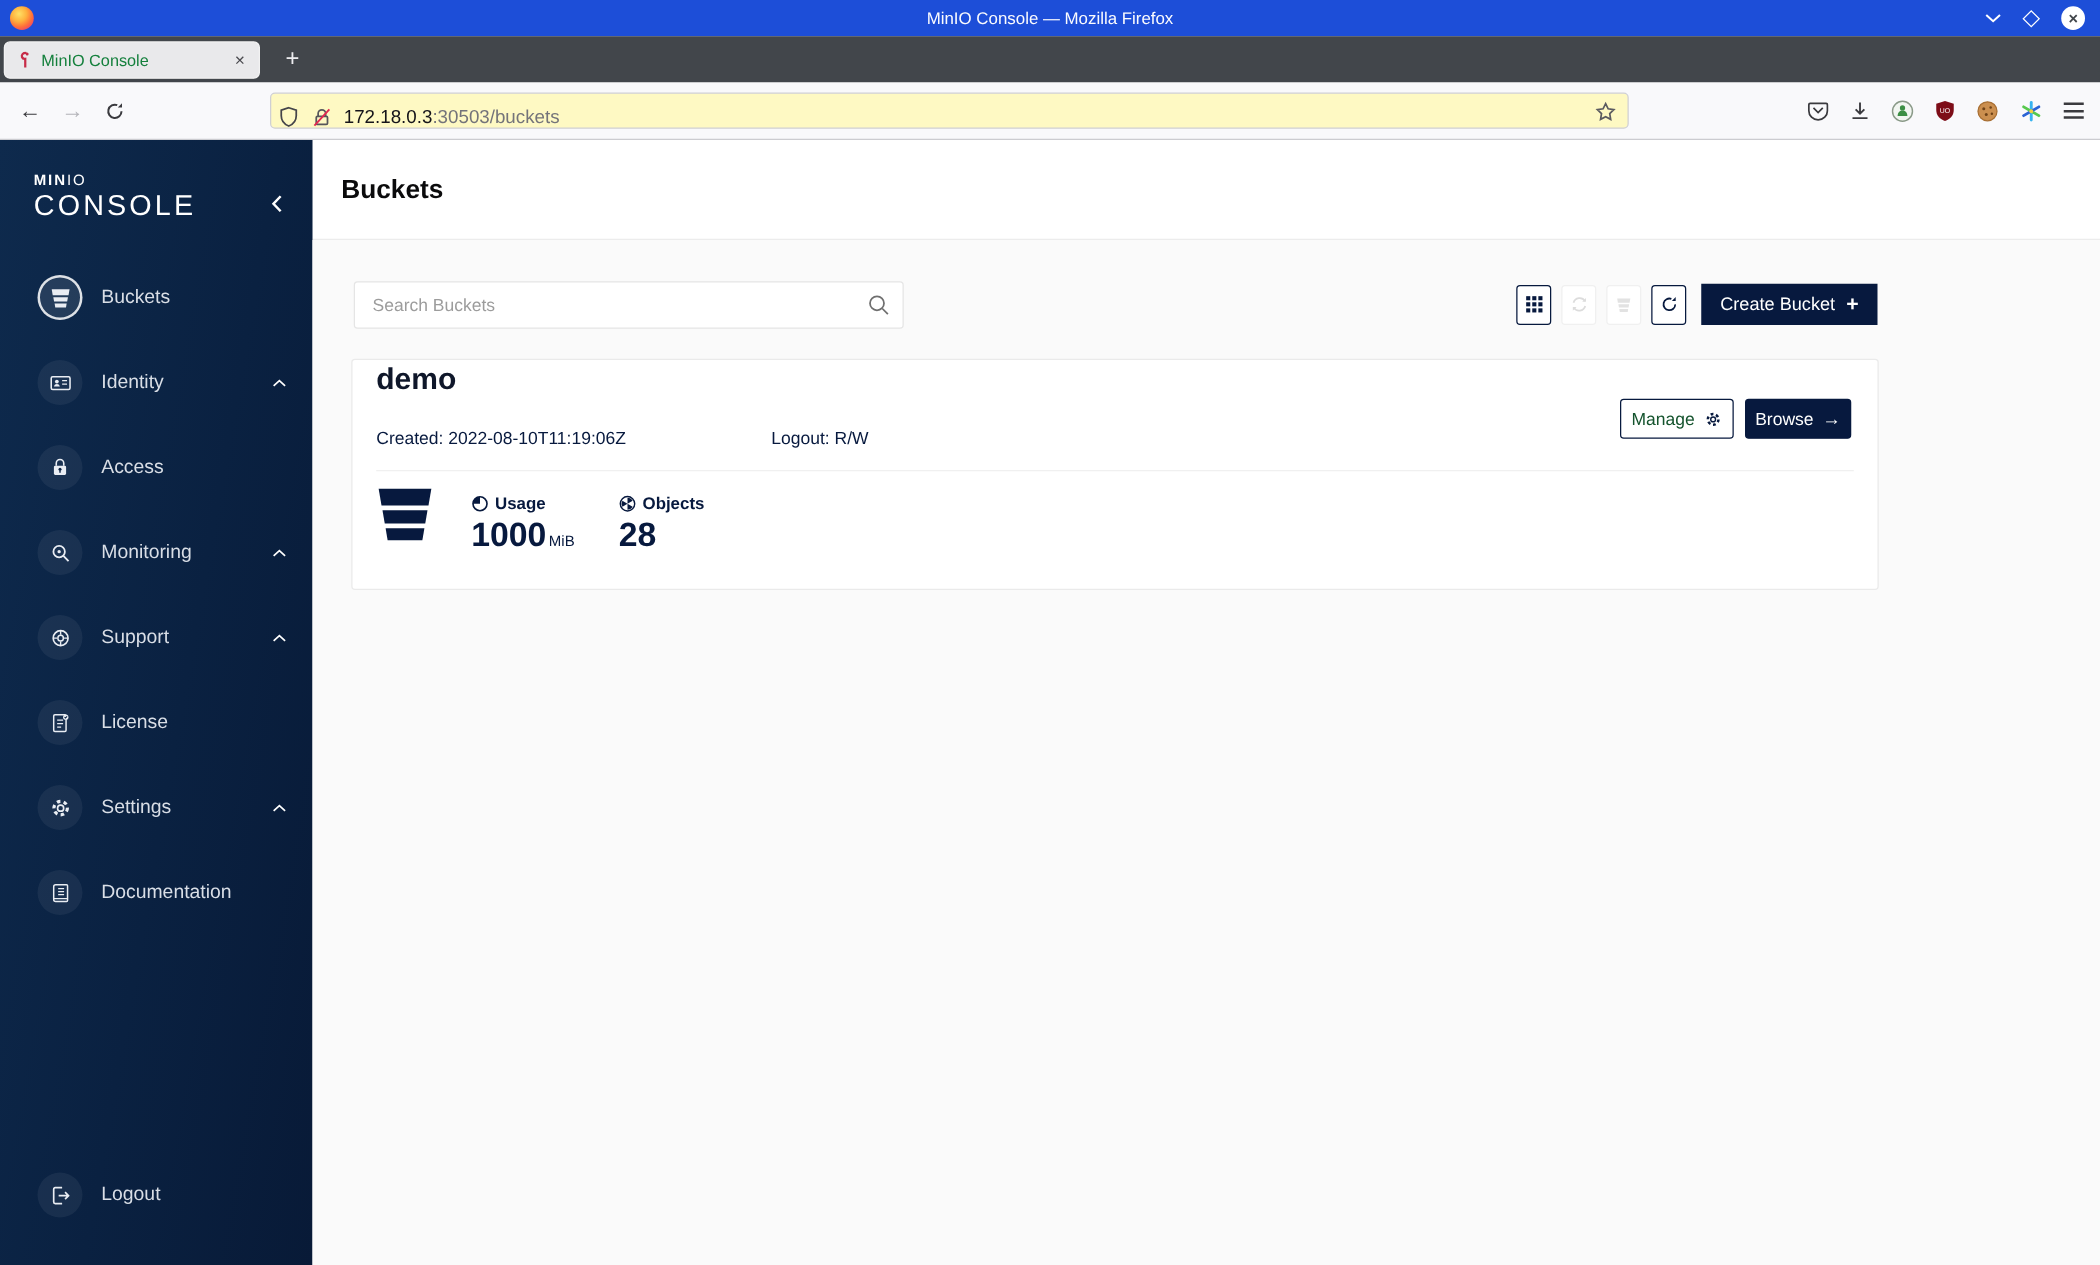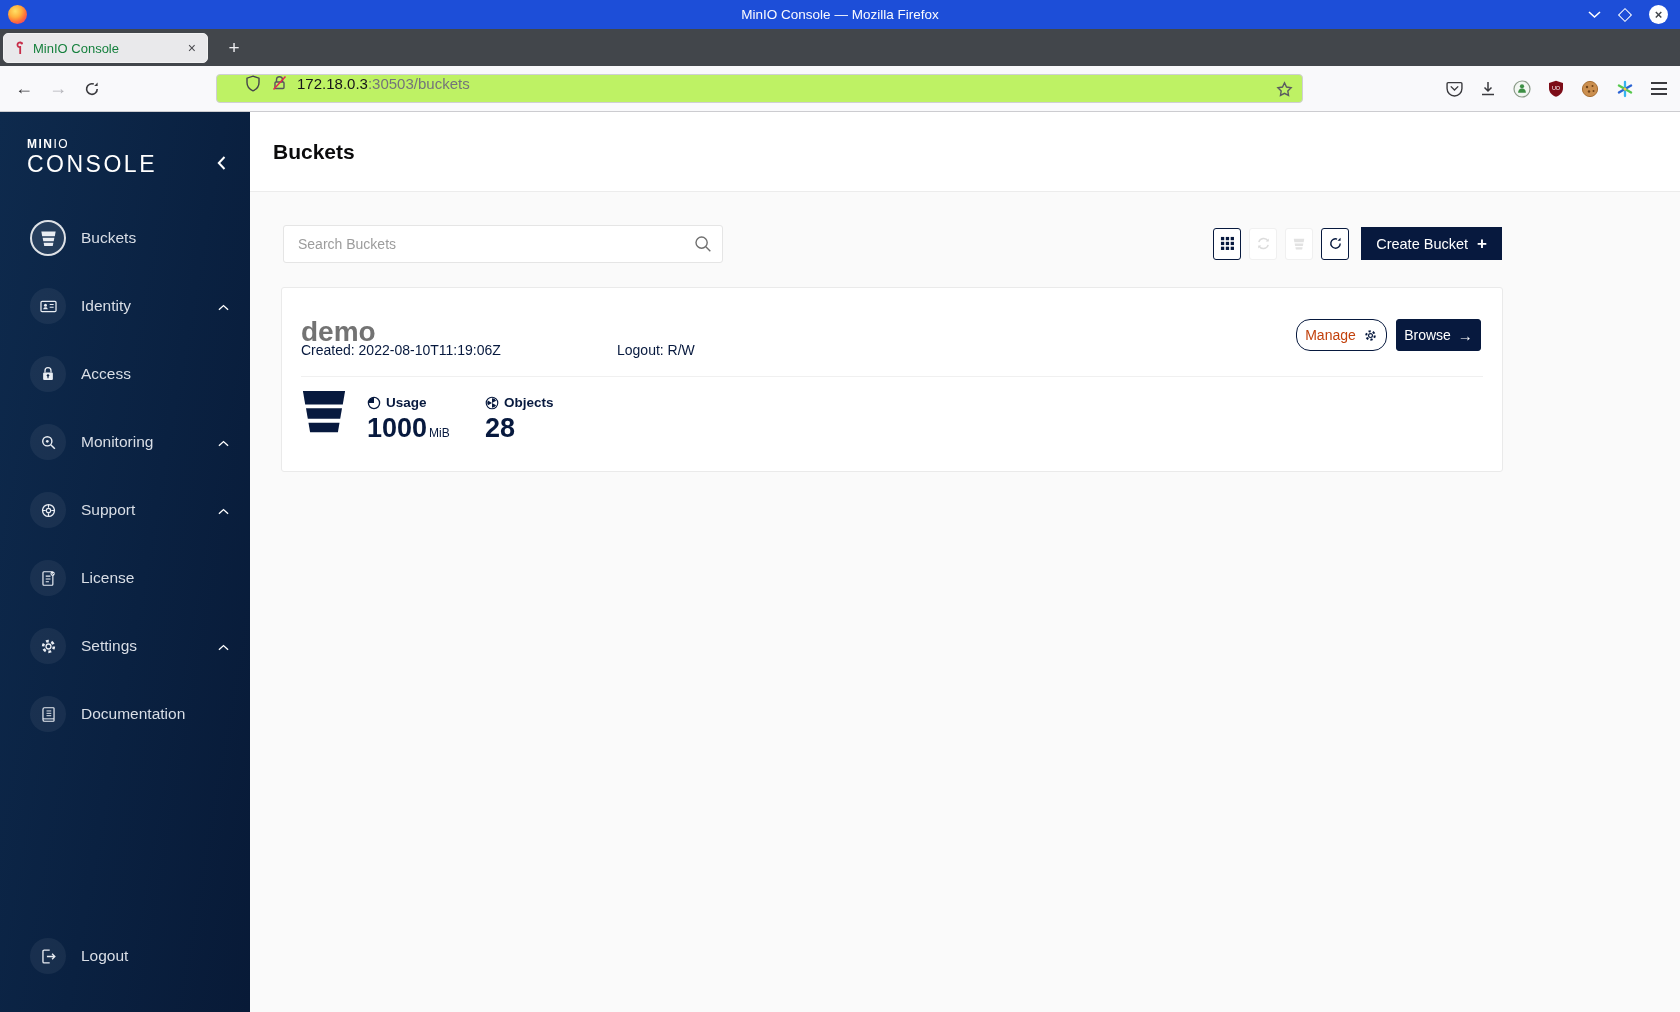--- a/index.html
+++ b/index.html
@@ -20,21 +20,21 @@
   .tabbar{position:absolute;left:0;top:29px;width:100%;height:37px;background:#42464b}
   .tab{position:absolute;left:3px;top:4px;width:205px;height:30px;background:#e9e9eb;border:1px solid #f2f2f2;border-radius:5px;display:flex;align-items:center;padding:0 9px}
   .tab-title{font-size:13px;color:#15803d;margin-left:8px;flex:1;white-space:nowrap;overflow:hidden}
   .tab-close{color:#4a4a4f;font-size:14px;padding:0 2px}
   .newtab{position:absolute;left:220px;top:4px;width:28px;height:30px;color:#ededf0;font-size:19px;display:flex;align-items:center;justify-content:center}
 
   
   .navbar{position:absolute;left:0;top:66px;width:100%;height:46px;background:#f9f9fb;border-bottom:1px solid #ccccd0}
   .nav-btn{position:absolute;top:0;height:45px;width:32px;display:flex;align-items:center;justify-content:center;font-size:18px;color:#3a3a3e}
   .nav-btn.disabled{color:#b4b4b9}
-  .urlbar{position:absolute;left:216px;top:8px;width:1087px;height:29px;background:#bef264;border:1px solid #cfcfd4;border-radius:4px;display:flex;align-items:flex-start;padding:0 28px}
+  .urlbar{position:absolute;left:216px;top:8px;width:1087px;height:29px;background:#fef9c3;border:1px solid #cfcfd4;border-radius:4px;display:flex;align-items:flex-end;padding:0 6px}
   .url-text{font-size:15px;margin-left:10px;white-space:nowrap}
   .url-host{color:#15141a}
   .url-rest{color:#74747a}
   .url-star{position:absolute;right:9px;top:6px}
   .navbar-right{position:absolute;right:13px;top:0;height:45px;display:flex;align-items:center;gap:17px}
   .navbar-right .ext{display:flex;align-items:center;justify-content:center}
   .hamburger{display:flex;flex-direction:column;gap:3.5px}
   .hamburger i{display:block;width:16px;height:2px;background:#3a3a3e}
 
   
@@ -68,29 +68,29 @@
   .searchbox .mag{position:absolute;right:11px;top:10px}
 
   .tb-buttons{position:absolute;top:35px;right:178px;display:flex;gap:8px;align-items:center}
   .icon-btn{width:28px;height:32px;border:1px solid #07193E;border-radius:3px;background:#fff;display:flex;align-items:center;justify-content:center}
   .icon-btn.disabled{border-color:#f0f0f0;background:#fff}
   .create-btn{height:33px;padding:0 15px;background:#07193E;border:none;border-radius:0;color:#fff;font-size:14.5px;font-family:"Liberation Sans",sans-serif;display:flex;align-items:center;margin-left:4px;cursor:pointer}
   .create-btn .plus{font-size:17px;font-weight:bold;margin-left:9px}
 
   
   .card{position:absolute;left:31px;top:95px;width:1222px;height:185px;background:#fff;border:1px solid #eaeaea;border-radius:3px}
-  .bucket-name{position:absolute;left:19px;top:28px;font-size:28px;font-weight:bold;color:#737373}
+  .bucket-name{position:absolute;left:19px;top:2px;font-size:24px;font-weight:bold;color:#0f172a}
   .bucket-created{position:absolute;left:19px;top:54px;font-size:14px;color:#07193E}
   .bucket-access{position:absolute;left:335px;top:54px;font-size:14px;color:#07193E}
   .card-actions{position:absolute;top:31px;right:21px;display:flex;gap:9px}
-  .manage-btn{height:32px;width:91px;background:#fff;border:1px solid #07193E;border-radius:14px;color:#c2410c;font-size:14px;font-family:"Liberation Sans",sans-serif;display:flex;align-items:center;justify-content:center;gap:7px;cursor:pointer}
+  .manage-btn{height:32px;width:91px;background:#fff;border:1px solid #07193E;border-radius:3px;color:#14532d;font-size:14px;font-family:"Liberation Sans",sans-serif;display:flex;align-items:center;justify-content:center;gap:7px;cursor:pointer}
   .browse-btn{height:32px;width:85px;background:#07193E;border:1px solid #07193E;border-radius:3px;color:#fff;font-size:14px;font-family:"Liberation Sans",sans-serif;display:flex;align-items:center;justify-content:center;gap:7px;cursor:pointer}
   .card-divider{position:absolute;left:19px;right:19px;top:88px;border-top:1px solid #f0f0f0}
   .metrics{position:absolute;left:19px;top:101px;display:flex;align-items:flex-start}
-  .metric-col{margin-left:20px}
+  .metric-col{margin-left:30px}
   .metric-col.second{margin-left:16px;min-width:0}
   .metric-col.first{min-width:102px}
   .metric-label{display:flex;align-items:center;gap:5px;font-size:13.5px;font-weight:bold;color:#07193E;margin-top:6px}
   .metric-value{display:flex;align-items:baseline;margin-top:3px;color:#07193E}
   .metric-value .big{font-size:27px;font-weight:bold}
   .metric-value .unit{font-size:12px;margin-left:2px}
 </style>
 </head>
 <body>
 

